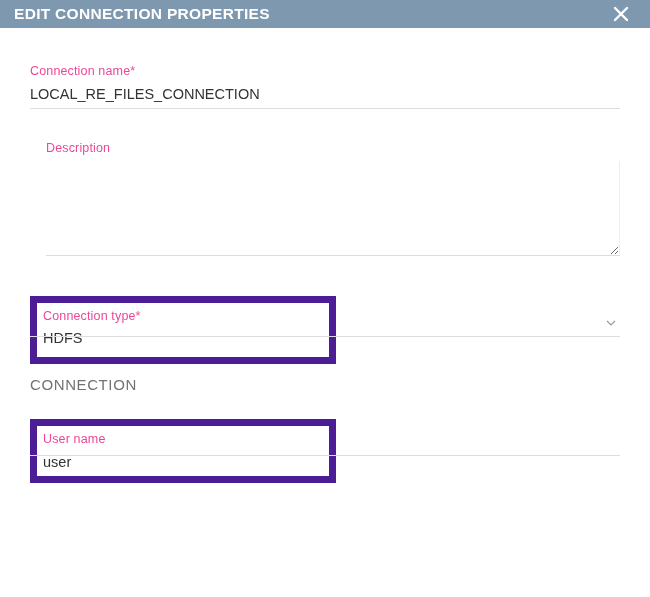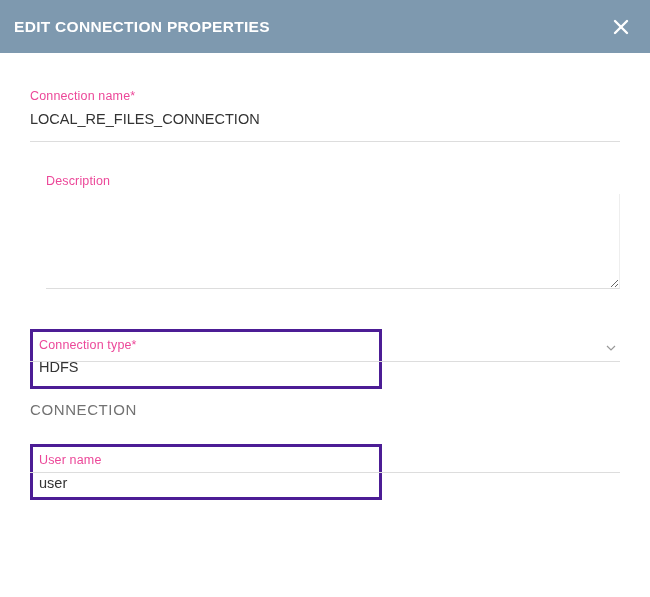--- a/index.html
+++ b/index.html
@@ -7,21 +7,21 @@
     width: 650px;
     height: 597px;
     font-family: -apple-system, BlinkMacSystemFont, "Segoe UI", Arial, sans-serif;
     background: #fff;
     color: #333;
     overflow: hidden;
   }
   .modal-header {
     background: #7e99af;
     color: #fff;
-    height: 53px;
+    height: 28px;
     display: flex;
     align-items: center;
     justify-content: space-between;
     padding: 0 16px 0 14px;
   }
   .modal-title {
     font-size: 15.5px;
     font-weight: 700;
     letter-spacing: 0.3px;
   }
@@ -49,21 +49,21 @@
     display: block;
     margin-bottom: 6px;
   }
   .form-input {
     width: 100%;
     border: none;
     border-bottom: 1px solid #ddd;
     font-size: 14.5px;
     color: #333;
     font-weight: 400;
-    padding: 2px 0 14px 0;
+    padding: 2px 0 6px 0;
     font-family: inherit;
     outline: none;
     background: transparent;
   }
   .form-textarea {
     width: 100%;
     border: 1px solid #eee;
     border-bottom: 1px solid #ddd;
     border-top: none;
     border-left: none;
@@ -91,24 +91,24 @@
     bottom: 10px;
   }
   .section-heading {
     font-size: 15px;
     font-weight: 400;
     color: #727272;
     letter-spacing: 0.6px;
     margin: 12px 0 26px 0;
   }
   .highlight-box {
-    border: 3px solid #4c1d95;
+    border: 7px solid #4c1d95;
     padding: 6px 6px 0 6px;
     margin-bottom: 6px;
-    width: 352px;
+    width: 306px;
   }
   .highlight-box .form-group {
     margin-bottom: 4px;
   }
   .desc-group { margin-bottom: 36px; margin-left: 16px; }
   .engine-group { margin-bottom: 28px; }
   .engine-group .form-select-wrap { width: 100%; }
   .conn-type-box .form-select-wrap { border-bottom: 1px solid #ddd; }
 </style>
 </head>

